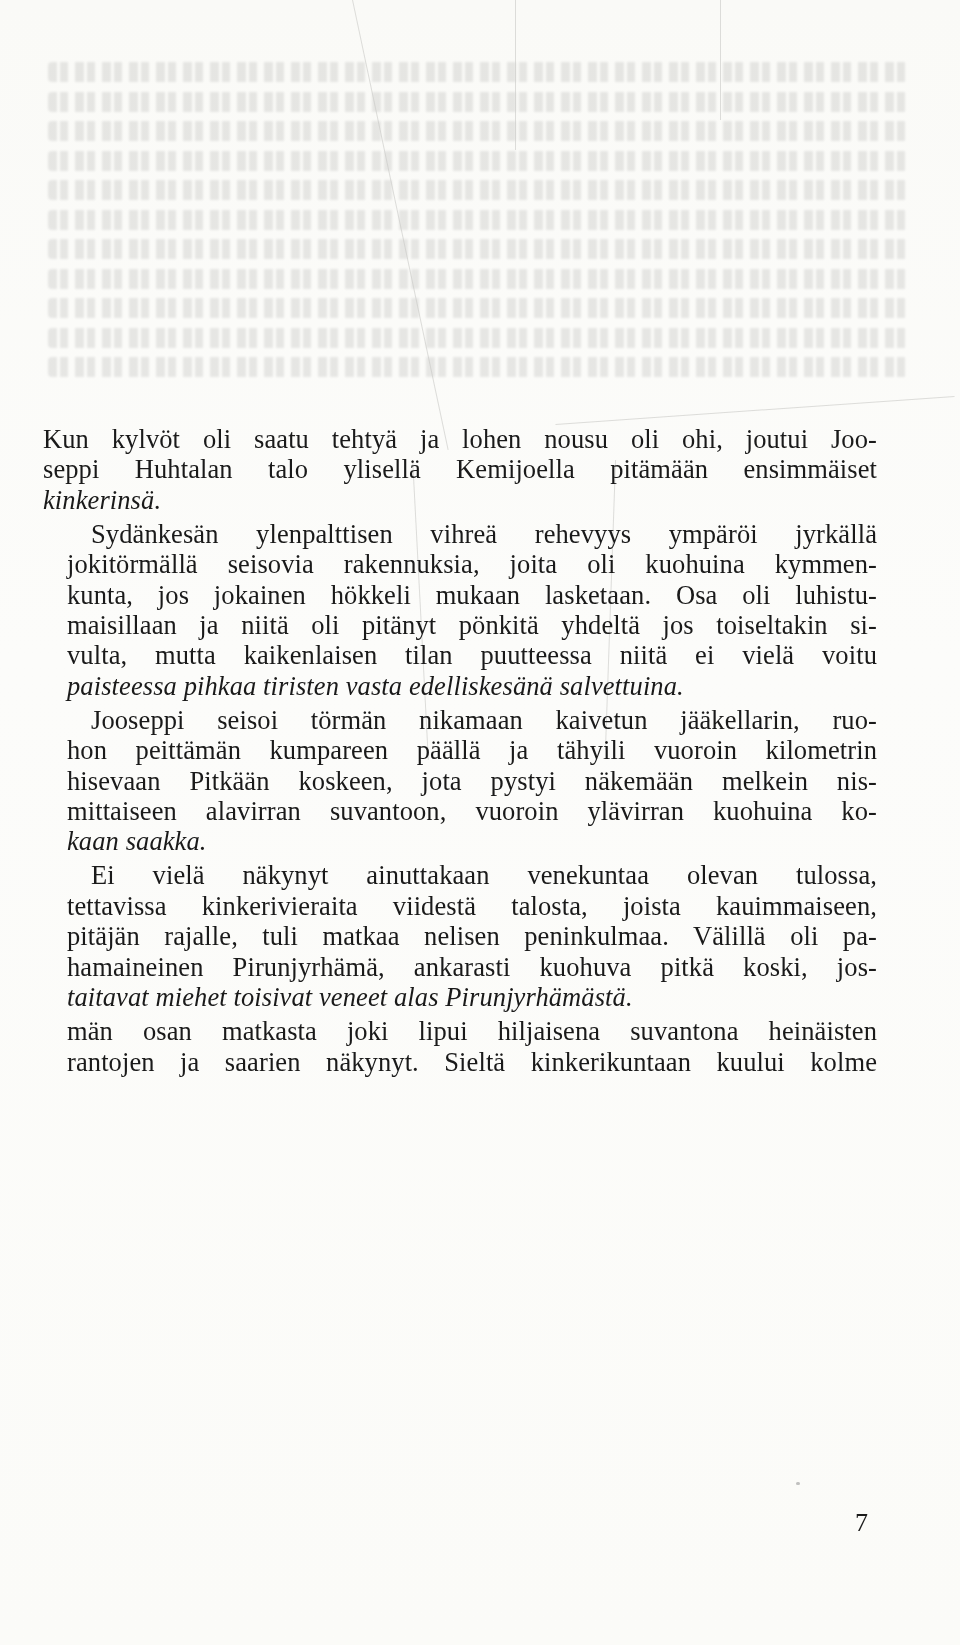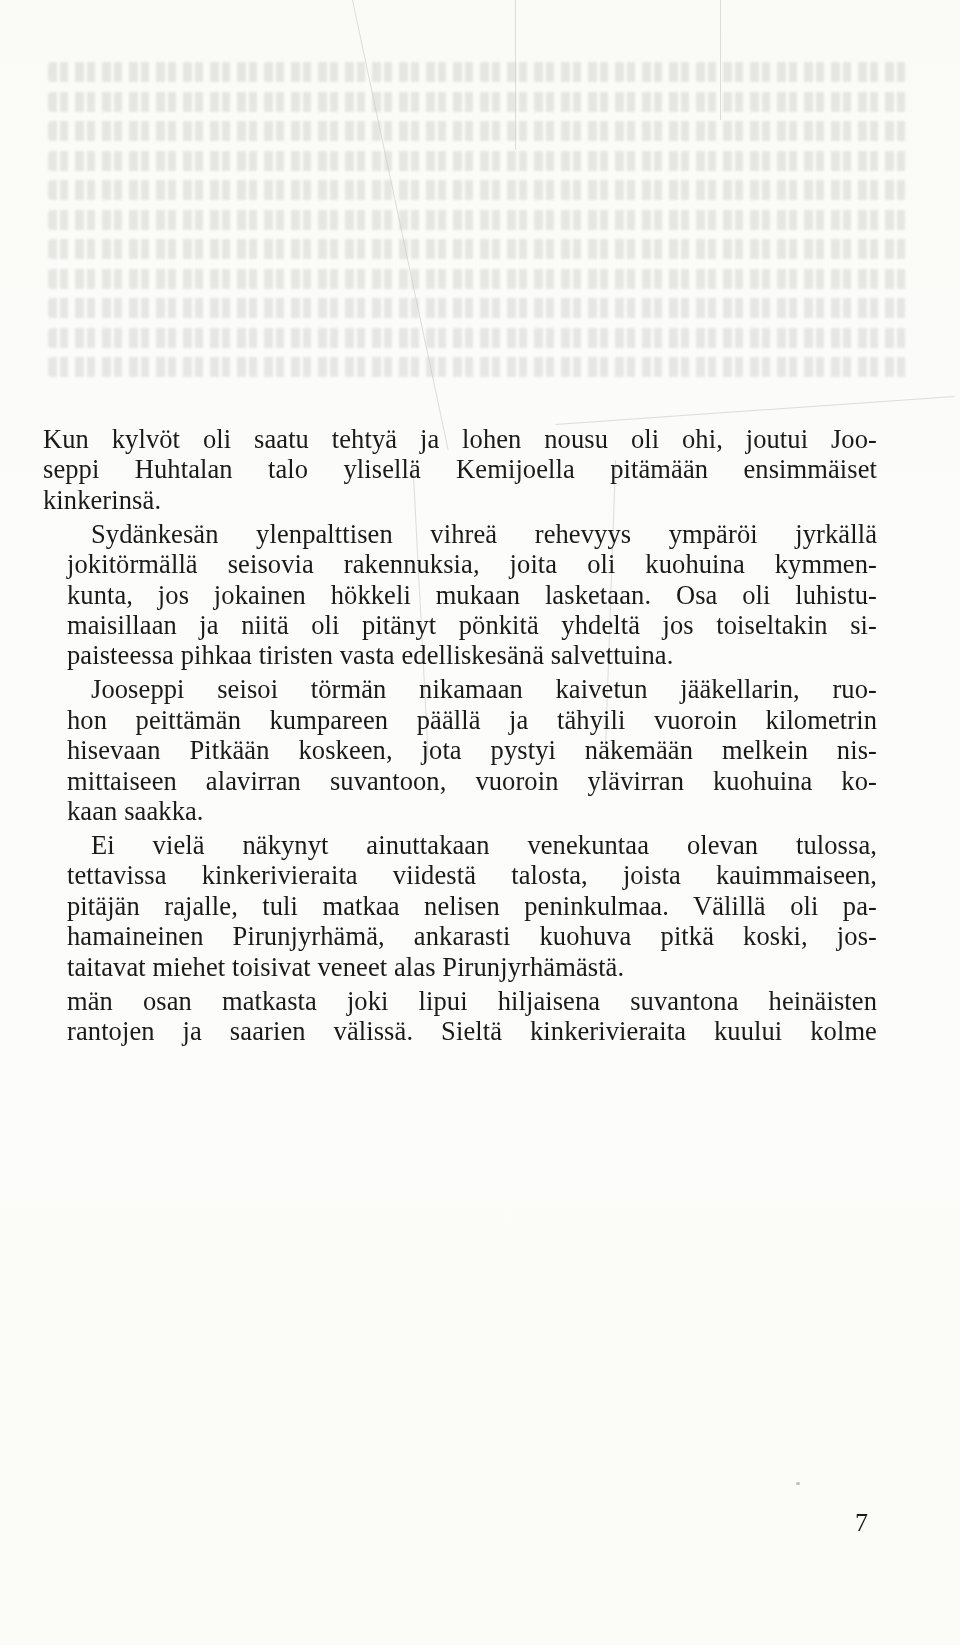--- a/index.html
+++ b/index.html
@@ -39,21 +39,21 @@
     text-align: justify;
     letter-spacing: 0.1px;
   }
   .text-block p {
     margin: 0 0 3.6px 0;
     text-indent: 24px;
     hyphens: manual;
   }
   .text-block p.first { text-indent: 0; }
   .line { display: block; text-align-last: justify; }
-  .line.last { text-align-last: left; }
+  .line.last { text-align-last: left; font-style: italic; }
   .page-number {
     position: absolute;
     left: 855px; top: 1508px;
     font-size: 26px;
     font-family: "Liberation Serif", "DejaVu Serif", serif;
     color: #1a1a1a;
   }
   .speck { position: absolute; width: 4px; height: 3px; background: #999; border-radius: 2px; opacity: 0.6; }
 </style>
 </head>
@@ -86,38 +86,39 @@
     <p class="first">
       <span class="line">Kun kylvöt oli saatu tehtyä ja lohen nousu oli ohi, joutui Joo-</span>
       <span class="line">seppi Huhtalan talo ylisellä Kemijoella pitämään ensimmäiset</span>
       <span class="line last">kinkerinsä.</span>
     </p>
     <p>
       <span class="line" style="padding-left:24px">Sydänkesän ylenpalttisen vihreä rehevyys ympäröi jyrkällä</span>
       <span class="line">jokitörmällä seisovia rakennuksia, joita oli kuohuina kymmen-</span>
       <span class="line">kunta, jos jokainen hökkeli mukaan lasketaan. Osa oli luhistu-</span>
       <span class="line">maisillaan ja niitä oli pitänyt pönkitä yhdeltä jos toiseltakin si-</span>
+      <span class="line">vulta, mutta kaikenlaisen tilan puutteessa niitä ei vielä voitu</span>
       <span class="line last">paisteessa pihkaa tiristen vasta edelliskesänä salvettuina.</span>
     </p>
     <p>
       <span class="line" style="padding-left:24px">Jooseppi seisoi törmän nikamaan kaivetun jääkellarin, ruo-</span>
       <span class="line">hon peittämän kumpareen päällä ja tähyili vuoroin kilometrin</span>
       <span class="line">hisevaan Pitkään koskeen, jota pystyi näkemään melkein nis-</span>
       <span class="line">mittaiseen alavirran suvantoon, vuoroin ylävirran kuohuina ko-</span>
       <span class="line last">kaan saakka.</span>
     </p>
     <p>
       <span class="line" style="padding-left:24px">Ei vielä näkynyt ainuttakaan venekuntaa olevan tulossa,</span>
       <span class="line">tettavissa kinkerivieraita viidestä talosta, joista kauimmaiseen,</span>
       <span class="line">pitäjän rajalle, tuli matkaa nelisen peninkulmaa. Välillä oli pa-</span>
       <span class="line">hamaineinen Pirunjyrhämä, ankarasti kuohuva pitkä koski, jos-</span>
       <span class="line last">taitavat miehet toisivat veneet alas Pirunjyrhämästä.</span>
     </p>
     <p>
       <span class="line">män osan matkasta joki lipui hiljaisena suvantona heinäisten</span>
-      <span class="line">rantojen ja saarien välissä. Sieltä kinkerivieraita kuului kolme</span>
+      <span class="line">rantojen ja saarien näkynyt. Sieltä kinkerikuntaan kuului kolme</span>
     </p>
   </div>
 
   <div class="speck" style="left:796px;top:1482px;"></div>
 
   <div class="page-number">7</div>
 </div>
 
 </body></html>

